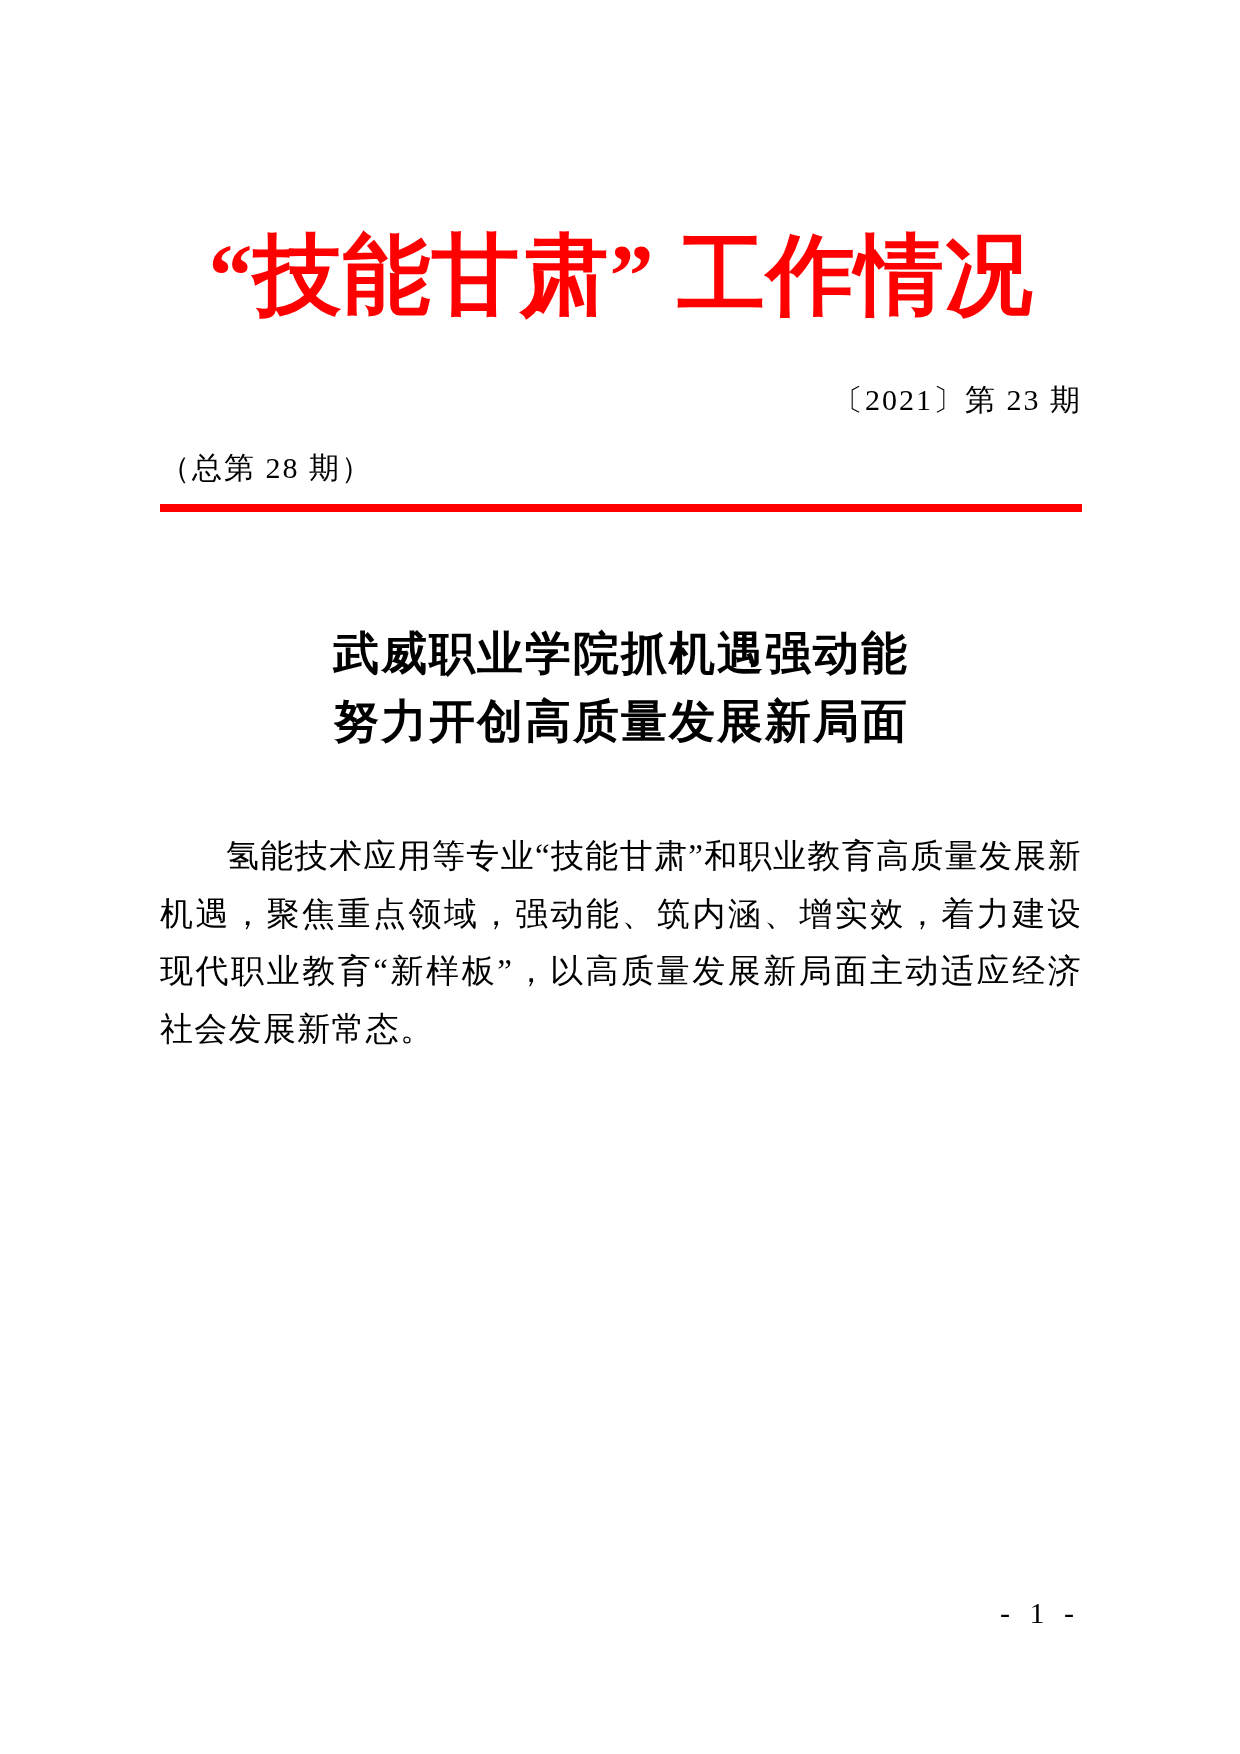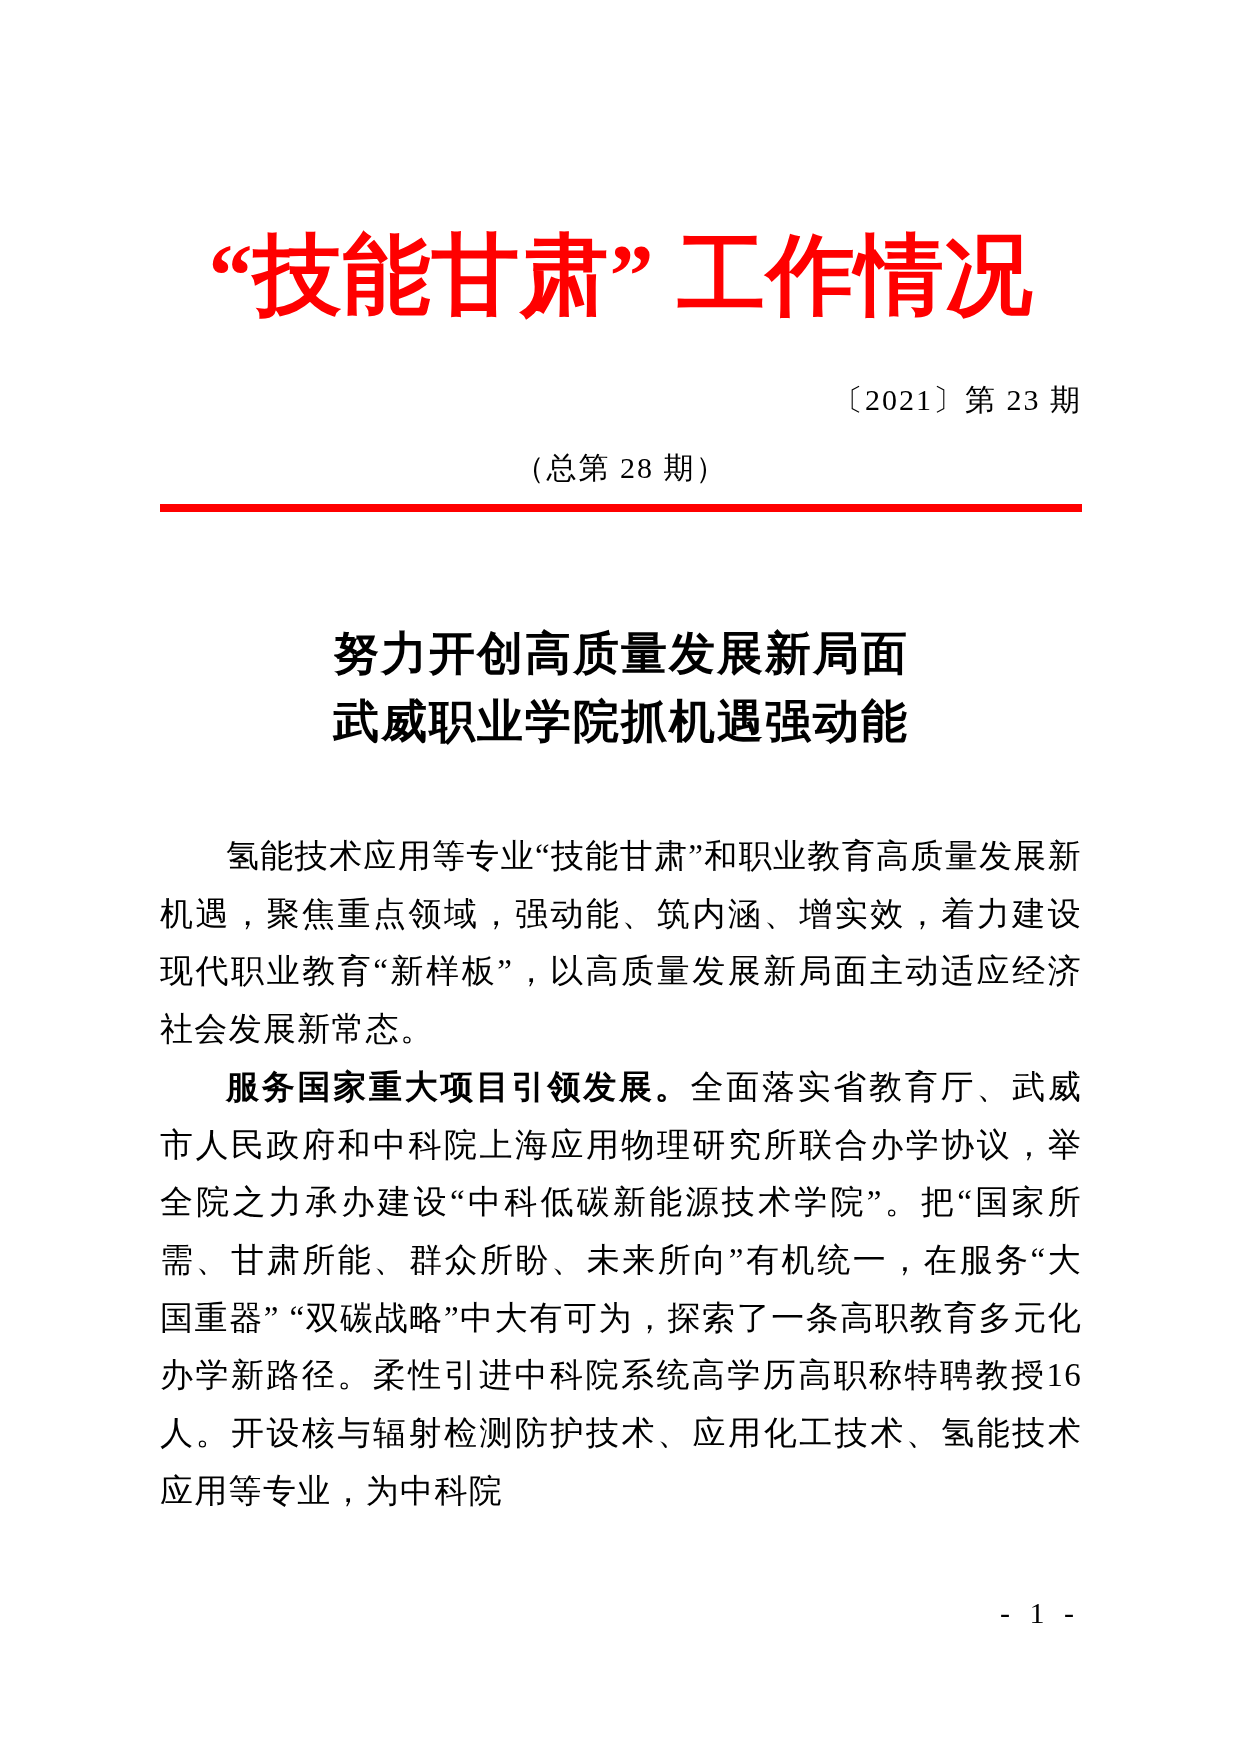--- a/index.html
+++ b/index.html
@@ -33,21 +33,21 @@
     margin-top: 50px;
     font-size: 30px;
     line-height: 42px;
     text-align: right;
     letter-spacing: 2px;
   }
   .total-line {
     margin-top: 26px;
     font-size: 30px;
     line-height: 42px;
-    text-align: center;
+    text-align: left;
     letter-spacing: 2px;
   }
   .office-row {
     margin-top: 22px;
     display: flex;
     justify-content: space-between;
     align-items: baseline;
     font-size: 30px;
     line-height: 42px;
     letter-spacing: 1px;
@@ -104,24 +104,23 @@
   <div class="masthead-title">“技能甘肃” 工作情况</div>
 
   <div class="issue-line">〔2021〕第 23 期</div>
 
   <div class="total-line">（总第 28 期）</div>
 
 
   <div class="red-rule"></div>
 
   <div class="article-title">
+    <div>武威职业学院抓机遇强动能</div>
     <div>努力开创高质量发展新局面</div>
-    <div>武威职业学院抓机遇强动能</div>
   </div>
 
   <div class="article-body">
     <p><span class="para-lead"></span><span>氢能技术应用等专业“技能甘肃”和职业教育高质量发展新机遇，聚焦重点领域，强动能、筑内涵、增实效，着力建设现代职业教育“新样板”，以高质量发展新局面主动适应经济社会发展新常态。</span></p>
-    <p><span class="para-lead">服务国家重大项目引领发展。</span><span>全面落实省教育厅、武威市人民政府和中科院上海应用物理研究所联合办学协议，举全院之力承办建设“中科低碳新能源技术学院”。把“国家所需、甘肃所能、群众所盼、未来所向”有机统一，在服务“大国重器” “双碳战略”中大有可为，探索了一条高职教育多元化办学新路径。柔性引进中科院系统高学历高职称特聘教授16人。开设核与辐射检测防护技术、应用化工技术、氢能技术应用等专业，为中科院</span></p>
   </div>
 
   <div class="page-number">- 1 -</div>
 
 </div>
 
 </body></html>

